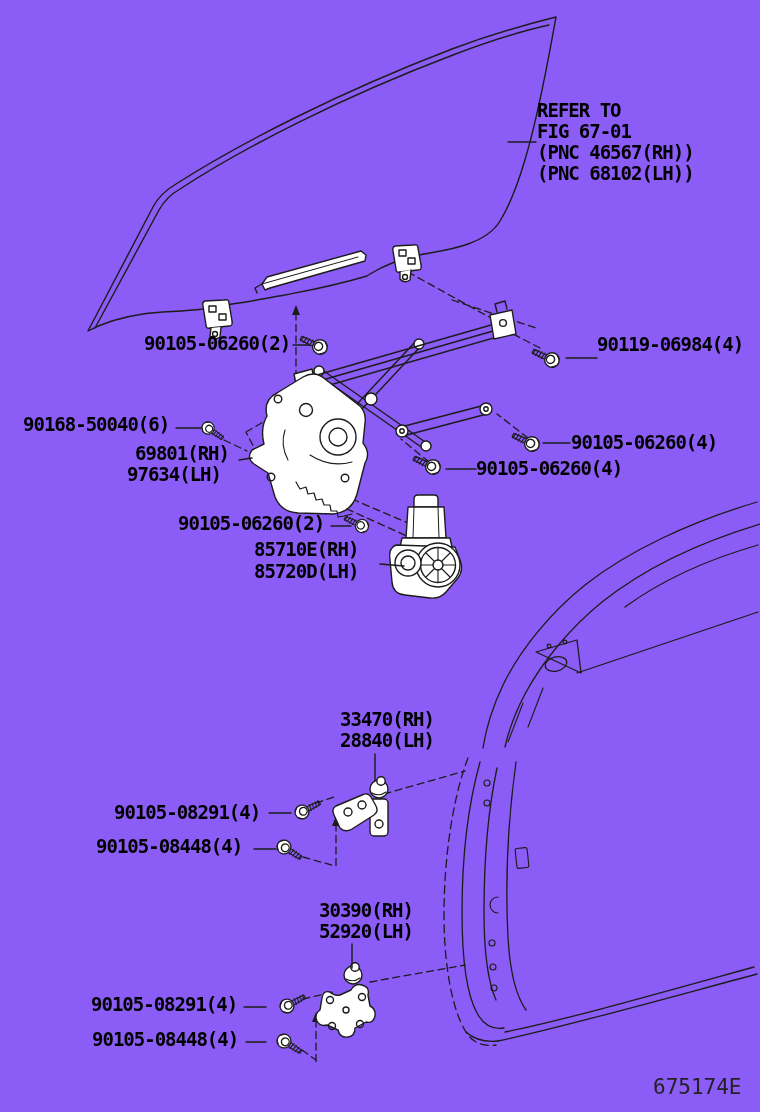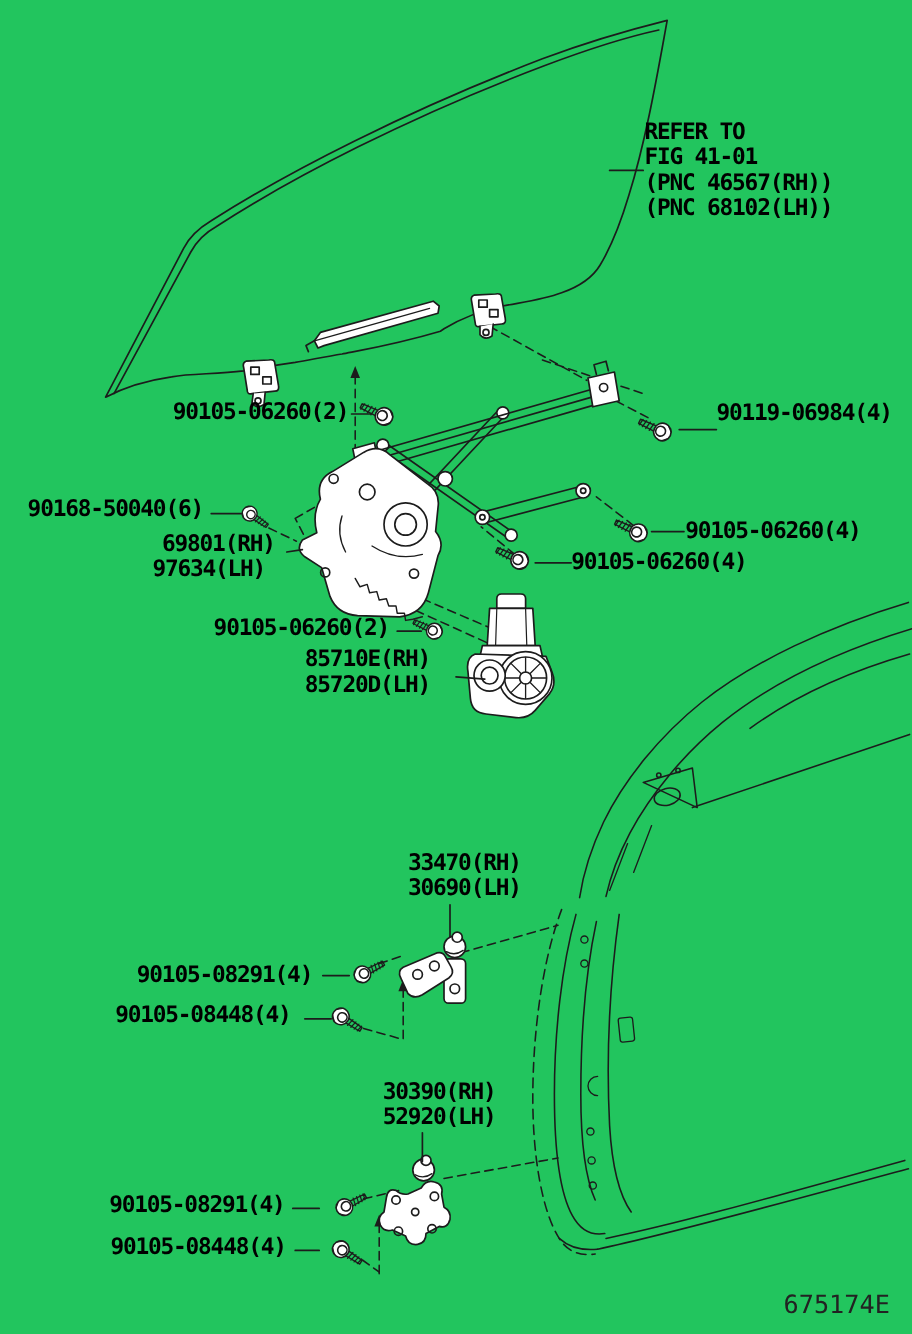--- a/index.html
+++ b/index.html
@@ -1,16 +1,16 @@
 <!DOCTYPE html>
 <html><head>
 <meta charset="utf-8">
 <style>
   html,body{margin:0;padding:0;background:#fff;}
-  #stage{position:relative;width:760px;height:1112px;background:#22c55e;overflow:hidden;
+  #stage{position:relative;width:760px;height:1112px;background:#8b5cf6;overflow:hidden;
          font-family:"DejaVu Sans Mono",monospace;}
   #art{position:absolute;left:0;top:0;}
   .lbl{position:absolute;white-space:nowrap;color:#000;font-weight:bold;
        font-size:19px;line-height:19px;letter-spacing:-1px;}
   .refer{position:absolute;left:537px;top:100px;color:#000;font-weight:bold;
          font-size:19px;line-height:21px;letter-spacing:-1px;}
   .code{position:absolute;left:653px;top:1075px;color:#222;font-weight:normal;
         font-size:21px;letter-spacing:0;}
 </style>
 </head>
@@ -243,37 +243,37 @@
     <use href="#bolt" transform="translate(362 526) rotate(205) scale(0.9)"></use>
     <use href="#bolt" transform="translate(302 812) rotate(-28) scale(0.95)"></use>
     <use href="#bolt" transform="translate(284 847) rotate(33) scale(0.95)"></use>
     <use href="#bolt" transform="translate(287 1006) rotate(-28) scale(0.95)"></use>
     <use href="#bolt" transform="translate(284 1041) rotate(33) scale(0.95)"></use>
   </g>
 </svg>
 
   <div class="refer">
     <div>REFER TO</div>
-    <div>FIG 41-01</div>
+    <div>FIG 67-01</div>
     <div>(PNC 46567(RH))</div>
     <div>(PNC 68102(LH))</div>
   </div>
 
   <div class="lbl" style="left:144px;top:334px">90105-06260(2)</div>
   <div class="lbl" style="left:597px;top:335px">90119-06984(4)</div>
   <div class="lbl" style="left:23px;top:415px">90168-50040(6)</div>
   <div class="lbl" style="left:135px;top:444px">69801(RH)</div>
   <div class="lbl" style="left:127px;top:465px">97634(LH)</div>
   <div class="lbl" style="left:571px;top:433px">90105-06260(4)</div>
   <div class="lbl" style="left:476px;top:459px">90105-06260(4)</div>
   <div class="lbl" style="left:178px;top:514px">90105-06260(2)</div>
   <div class="lbl" style="left:254px;top:540px">85710E(RH)</div>
   <div class="lbl" style="left:254px;top:562px">85720D(LH)</div>
   <div class="lbl" style="left:340px;top:710px">33470(RH)</div>
-  <div class="lbl" style="left:340px;top:731px">30690(LH)</div>
+  <div class="lbl" style="left:340px;top:731px">28840(LH)</div>
   <div class="lbl" style="left:114px;top:803px">90105-08291(4)</div>
   <div class="lbl" style="left:96px;top:837px">90105-08448(4)</div>
   <div class="lbl" style="left:319px;top:901px">30390(RH)</div>
   <div class="lbl" style="left:319px;top:922px">52920(LH)</div>
   <div class="lbl" style="left:91px;top:995px">90105-08291(4)</div>
   <div class="lbl" style="left:92px;top:1030px">90105-08448(4)</div>
 
   <div class="code">675174E</div>
 </div>
 

